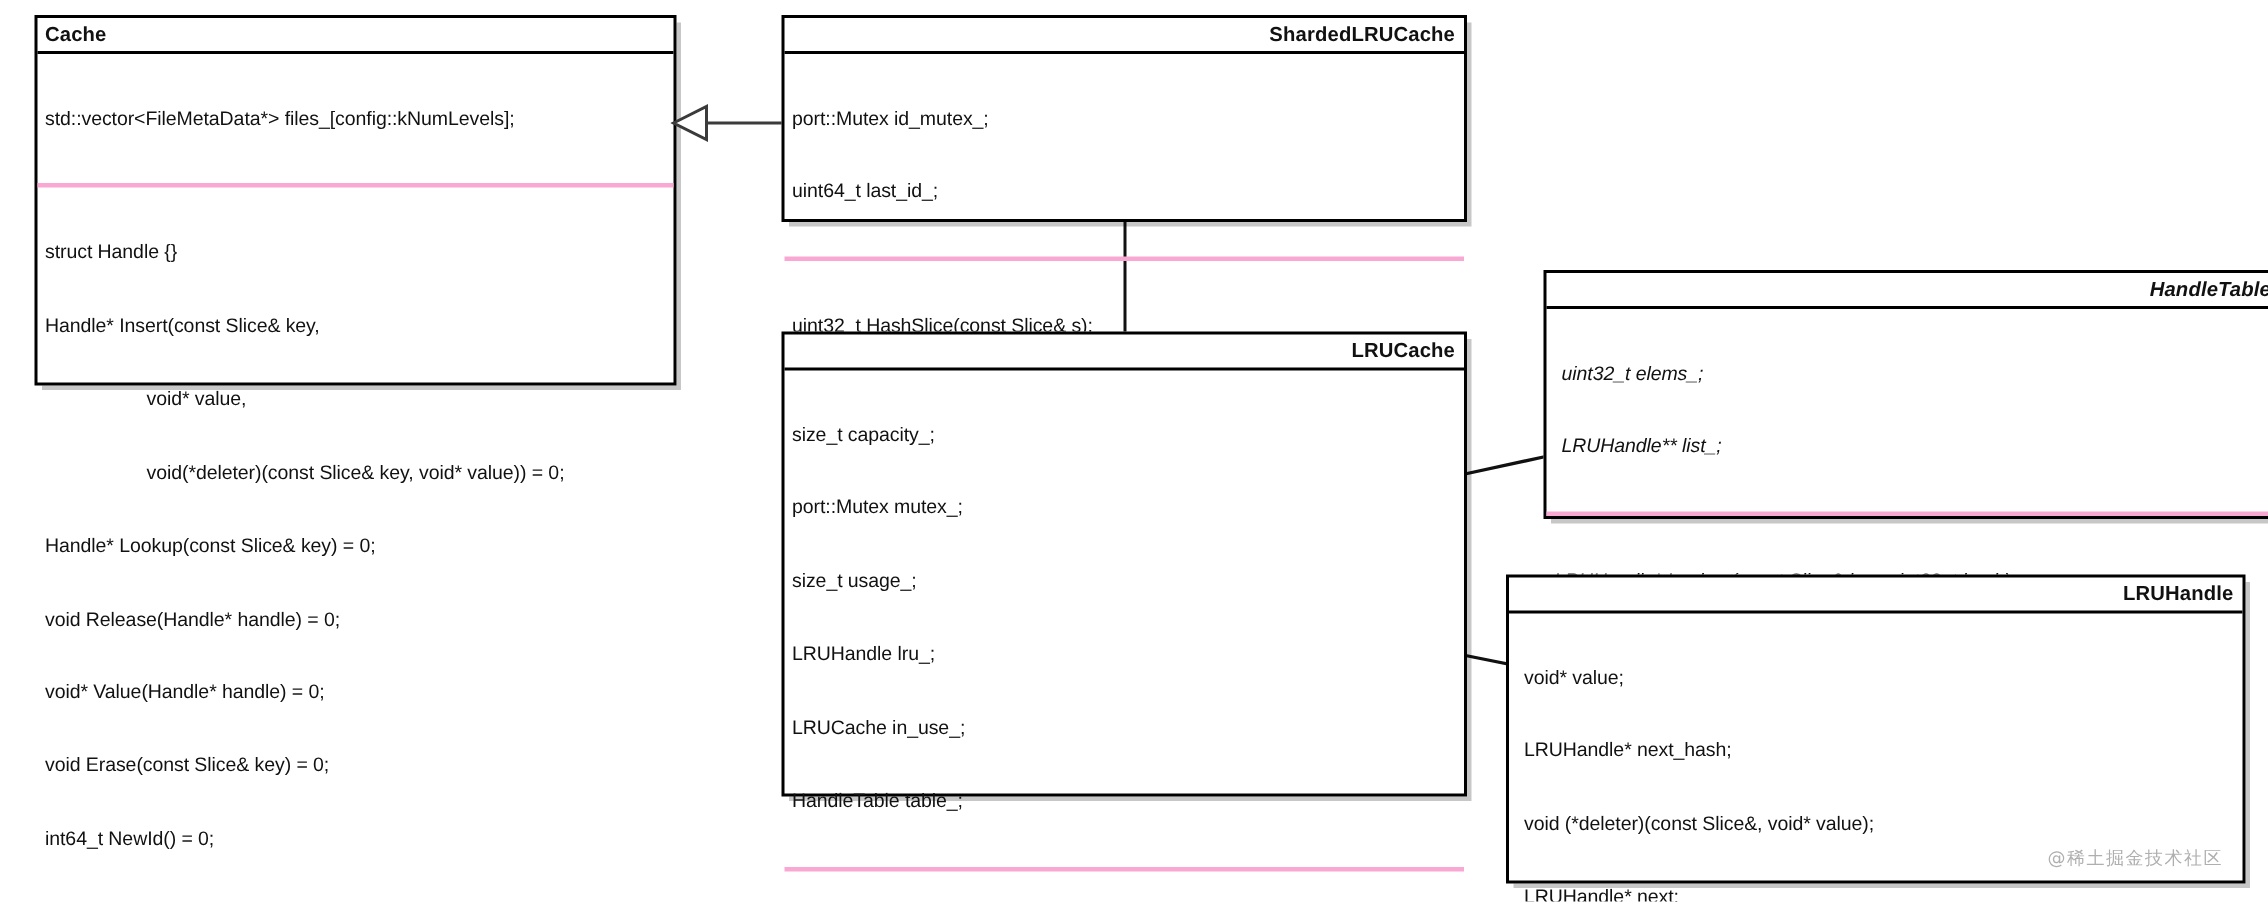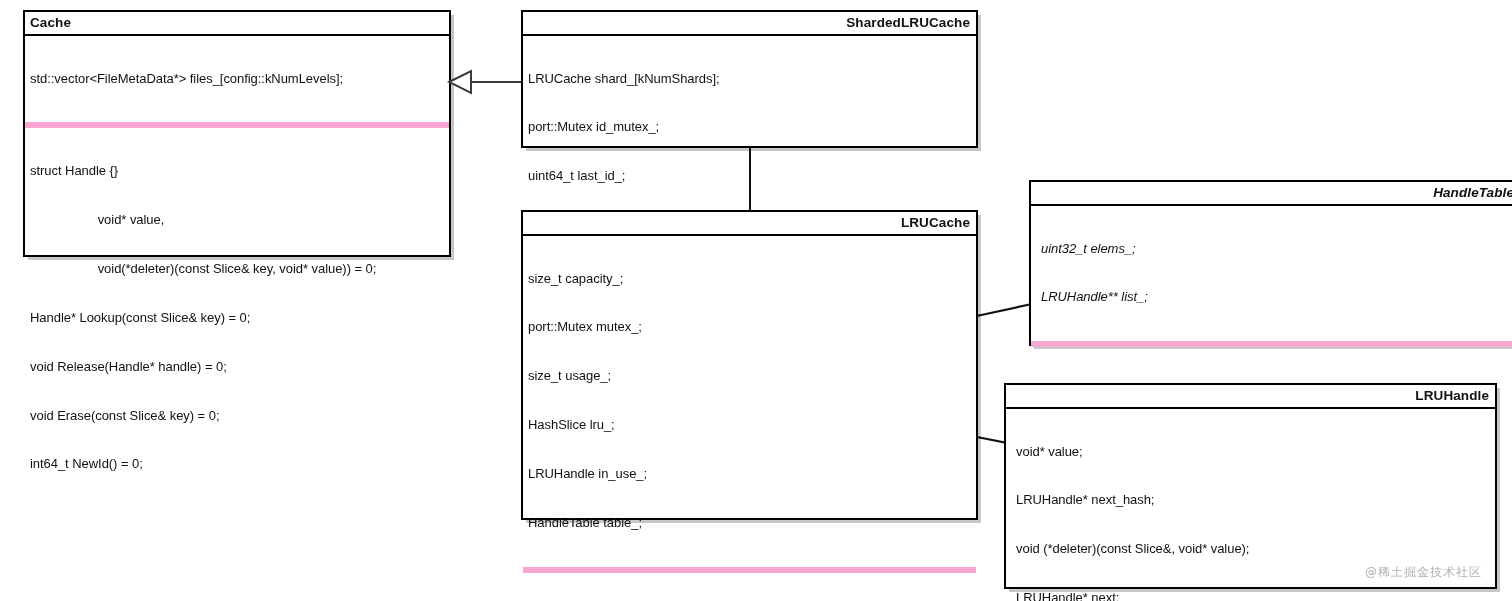--- a/index.html
+++ b/index.html
@@ -42,21 +42,21 @@
     line-height: 15px;
     white-space: pre;
     letter-spacing: 0.1px;
   }
   .uml-title.left {
     text-align: left;
     padding-left: 5px;
   }
   .uml-section {
     padding: 2px 5px 3px 5px;
-    border-bottom: 6px solid #f9a8d4;
+    border-bottom: 3px solid #f9a8d4;
     font-size: 13px;
     line-height: 16.3px;
     white-space: pre;
     letter-spacing: -0.05px;
   }
   .uml-section:last-child {
     border-bottom: none;
   }
   .uml-section .row {
     white-space: pre;
@@ -120,53 +120,54 @@
     <line x1="0" y1="8" x2="60" y2="20" stroke="#111111" stroke-width="2.2"></line>
   </svg>
 
   <div class="uml-class" style="left:6px; top:10px; width:428px; height:247px;">
     <div class="uml-title left">Cache</div>
     <div class="uml-section">
       <div class="row">std::vector&lt;FileMetaData*&gt; files_[config::kNumLevels];</div>
     </div>
     <div class="uml-section">
       <div class="row">struct Handle {}</div>
+      <div class="row">Handle* Insert(const Slice&amp; key,</div>
       <div class="row">                   void* value,</div>
       <div class="row">                   void(*deleter)(const Slice&amp; key, void* value)) = 0;</div>
       <div class="row">Handle* Lookup(const Slice&amp; key) = 0;</div>
       <div class="row">void Release(Handle* handle) = 0;</div>
+      <div class="row">void* Value(Handle* handle) = 0;</div>
       <div class="row">void Erase(const Slice&amp; key) = 0;</div>
       <div class="row">int64_t NewId() = 0;</div>
       
       
     </div>
   </div>
 
   <div class="uml-class" style="left:504px; top:10px; width:457px; height:138px;">
     <div class="uml-title">ShardedLRUCache</div>
     <div class="uml-section">
-      <div class="row">LRUCache shard_[kNumShards];</div>
       <div class="row">port::Mutex id_mutex_;</div>
       <div class="row">uint64_t last_id_;</div>
     </div>
     <div class="uml-section">
       <div class="row">uint32_t HashSlice(const Slice&amp; s);</div>
       <div class="row">uint32_t Shard(uint32_t hash);</div>
       <div class="row">Insert/Lookup/Release/Value/Erase/NewId/Prune/TotalCharge</div>
     </div>
   </div>
 
-  <div class="uml-class" style="left:504px; top:210px; width:457px; height:310px;">
+  <div class="uml-class" style="left:504px; top:221px; width:457px; height:310px;">
     <div class="uml-title">LRUCache</div>
     <div class="uml-section">
       <div class="row">size_t capacity_;</div>
       <div class="row">port::Mutex mutex_;</div>
       <div class="row">size_t usage_;</div>
-      <div class="row">HashSlice lru_;</div>
-      <div class="row">LRUHandle in_use_;</div>
+      <div class="row">LRUHandle lru_;</div>
+      <div class="row">LRUCache in_use_;</div>
       <div class="row">HandleTable table_;</div>
     </div>
     <div class="uml-section">
       
       
       
       
       
       
       

